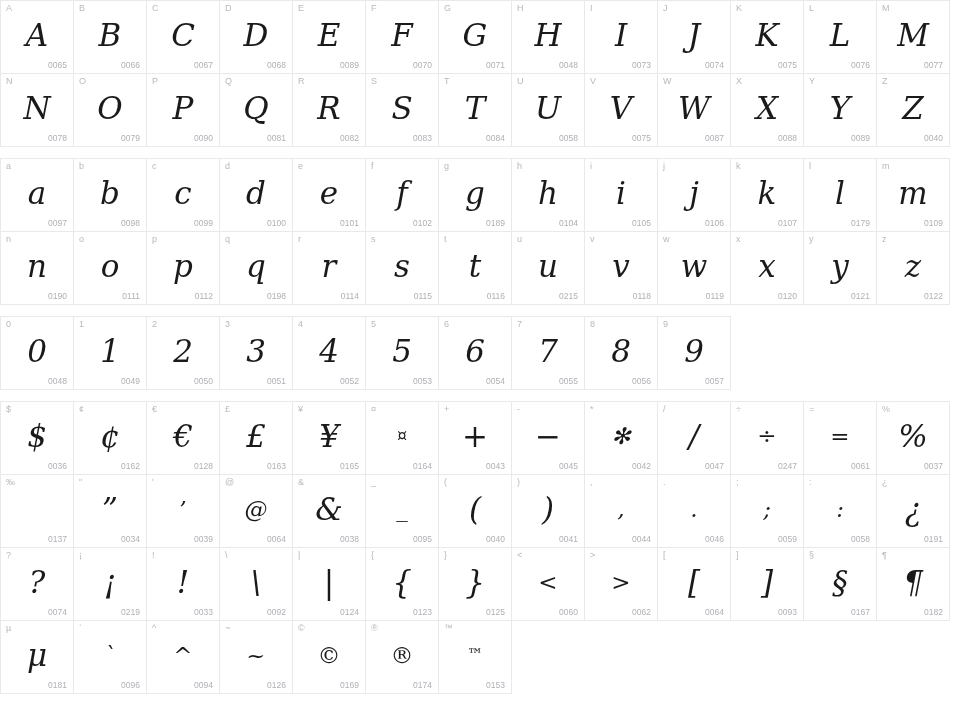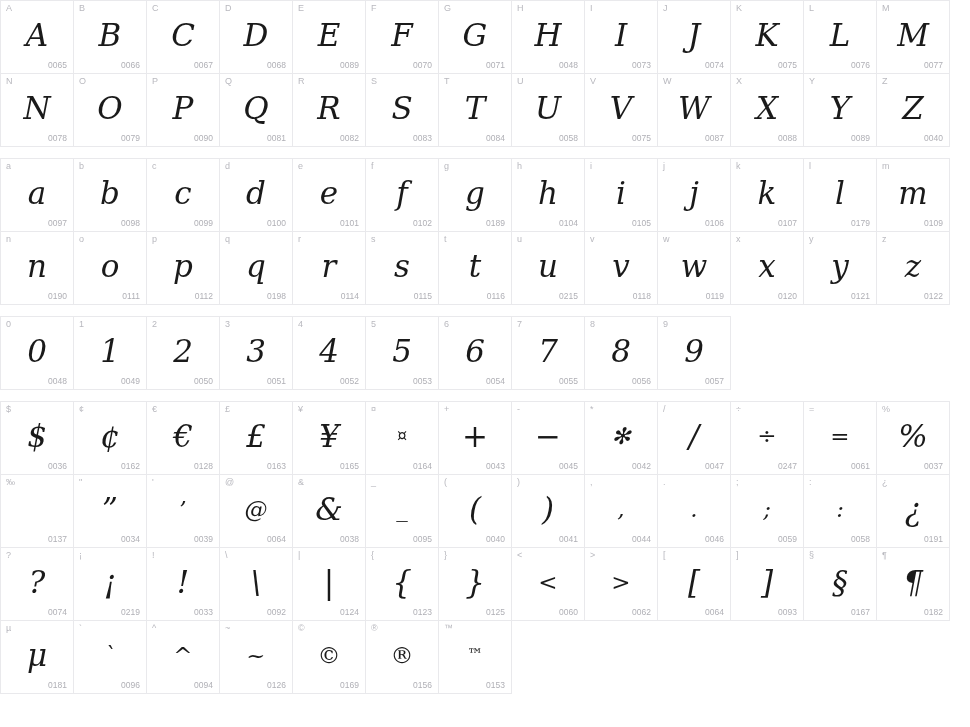--- a/index.html
+++ b/index.html
@@ -624,21 +624,21 @@
         <span class="code">0126</span>
       </div>
       <div class="cell">
         <span class="corner">©</span>
         <span class="glyph small">©</span>
         <span class="code">0169</span>
       </div>
       <div class="cell">
         <span class="corner">®</span>
         <span class="glyph small">®</span>
-        <span class="code">0156</span>
+        <span class="code">0174</span>
       </div>
       <div class="cell">
         <span class="corner">™</span>
         <span class="glyph tiny">™</span>
         <span class="code">0153</span>
       </div>
       <div class="cell empty"></div>
       <div class="cell empty"></div>
       <div class="cell empty"></div>
       <div class="cell empty"></div>

